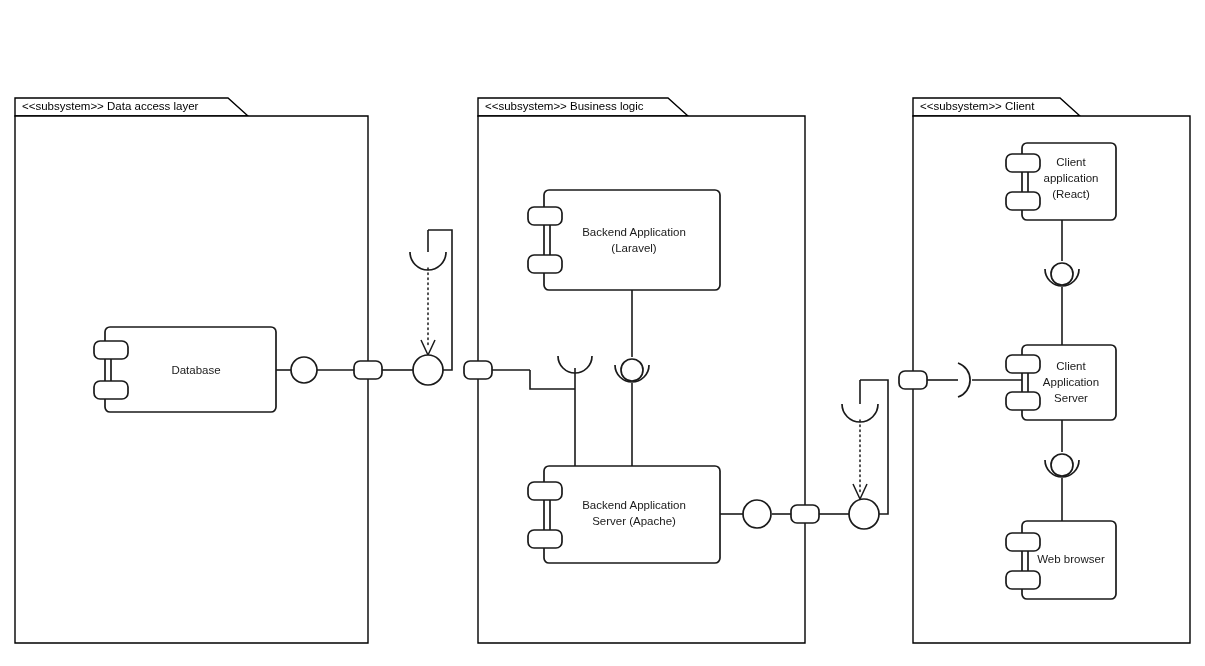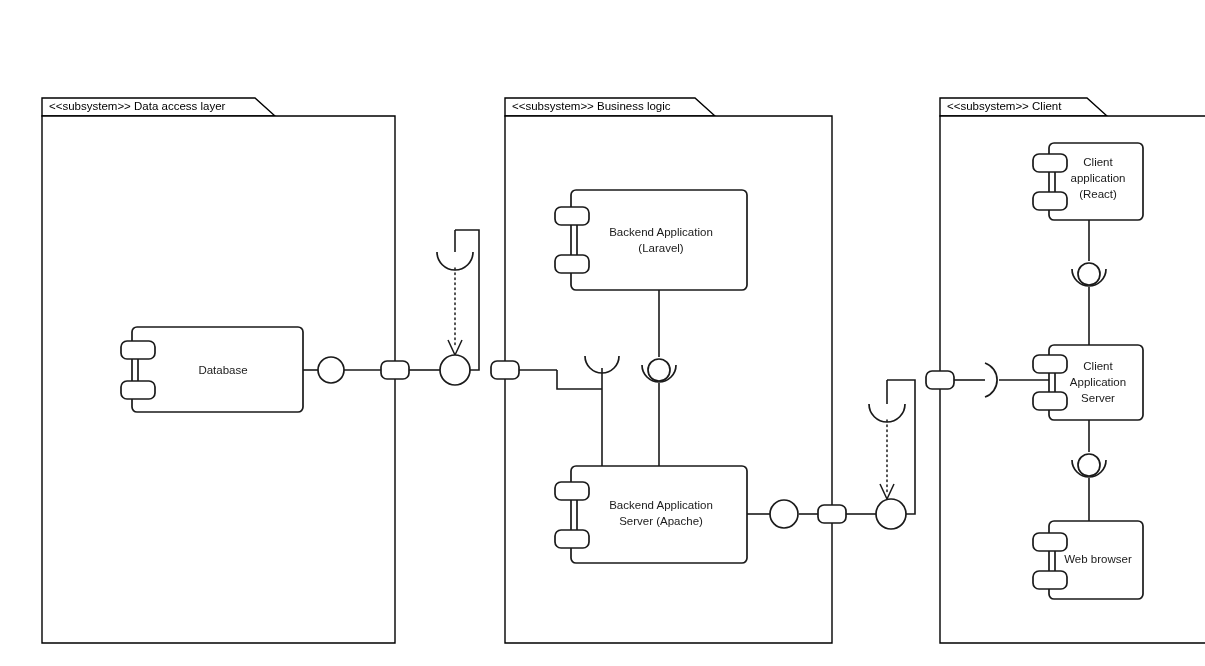--- a/index.html
+++ b/index.html
@@ -11,21 +11,20 @@
   body {
     width: 1205px;
     height: 666px;
     font-family: "Liberation Sans", sans-serif;
     overflow: hidden;
   }
   #diagram-root {
     position: relative;
     width: 954px;
     height: 666px;
-    margin-left: 27px;
   }
   svg#uml-canvas {
     display: block;
     width: 1205px;
     height: 666px;
   }
   .pkg-outline, .pkg-tab {
     fill: #ffffff;
     stroke: #000000;
     stroke-width: 1.4;

